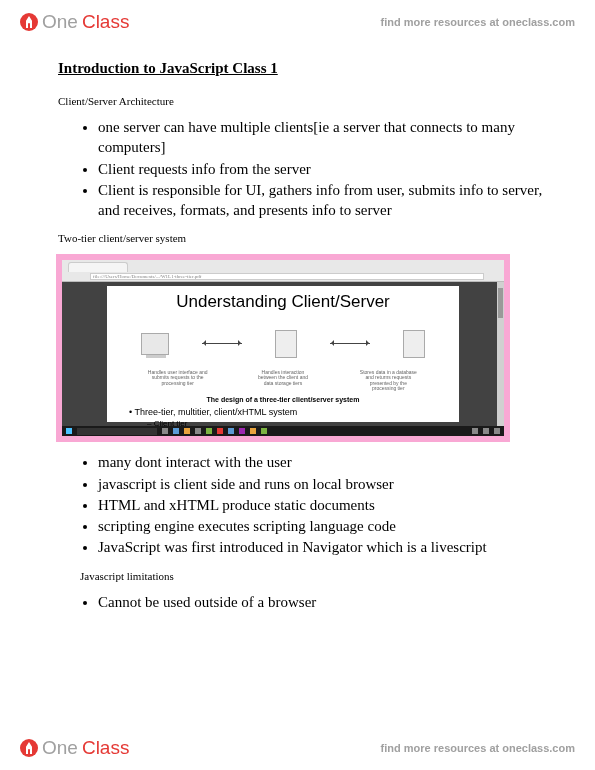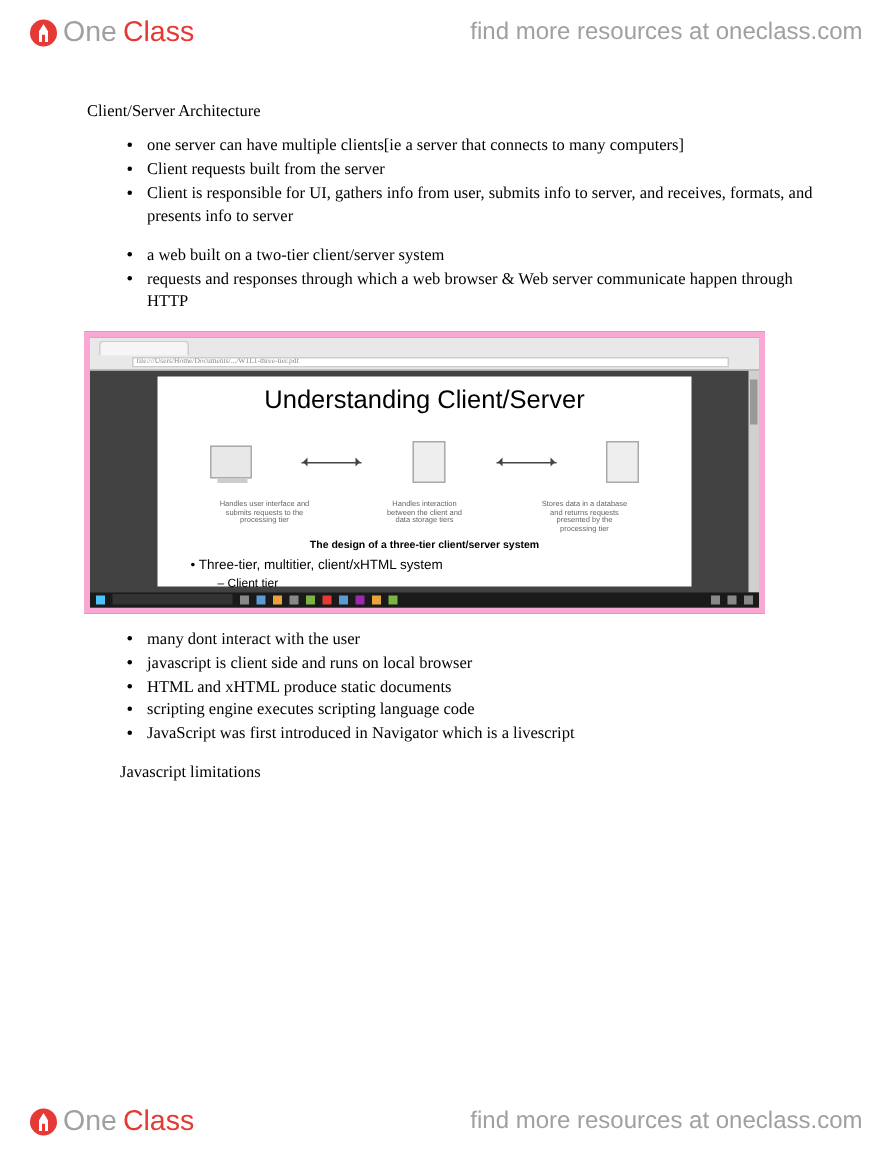--- a/index.html
+++ b/index.html
@@ -41,22 +41,23 @@
     position: relative;
   }
   .logo-circle::after {
     content: "";
     width: 10px; height: 12px;
     background: #fff;
     clip-path: polygon(20% 100%, 20% 40%, 50% 0%, 80% 40%, 80% 100%, 60% 100%, 60% 60%, 40% 60%, 40% 100%);
   }
   .tagline {
     font-family: Arial, sans-serif;
-    font-size: 16px;
+    font-size: 11px;
     color: #a0a0a0;
+    font-weight: bold;
   }
   .content {
     position: absolute;
     top: 60px;
     left: 58px;
     right: 48px;
   }
   .title {
     font-size: 15px;
     font-weight: bold;
@@ -66,32 +67,32 @@
   .section-label {
     font-size: 11px;
     margin: 8px 0 10px 0;
   }
   ul {
     list-style: disc;
     margin: 0 0 12px 40px;
     padding: 0;
   }
   li {
-    font-size: 11px;
+    font-size: 15px;
     line-height: 1.35;
     margin-bottom: 1px;
   }
   .indent1 { margin-left: 22px; }
   .screenshot {
     width: 454px;
     height: 188px;
     background: #424242;
     margin: 4px 0 10px -2px;
     position: relative;
-    border: 4px solid #f9a8d4;
+    border: 6px solid #f9a8d4;
   }
   .browser-chrome {
     position: absolute;
     top: 0; left: 0; right: 0;
     height: 22px;
     background: #e8e8e8;
     border-bottom: 1px solid #bbb;
   }
   .browser-chrome .tab {
     position: absolute;
@@ -235,32 +236,30 @@
   <div class="logo">
     <span class="logo-circle"></span>
     <span>One</span>
       <span style="color:#e53935;">Class</span>
   </div>
   <div class="tagline">find more resources at oneclass.com</div>
 </div>
 
 <div class="content">
 
+  <div class="title">Introduction to JavaScript Class 1</div>
 
   <div class="section-label">Client/Server Architecture</div>
   <ul>
     <li>one server can have multiple clients[ie a server that connects to many computers]</li>
-    <li>Client requests built from the server</li>
+    <li>Client requests info from the server</li>
     <li>Client is responsible for UI, gathers info from user, submits info to server, and receives, formats, and presents info to server</li>
   </ul>
 
-  <ul>
-    <li>a web built on a two-tier client/server system</li>
-    <li>requests and responses through which a web browser &amp; Web server communicate happen through HTTP</li>
-  </ul>
+  <div class="section-label">Two-tier client/server system</div>
 
   <div class="screenshot">
     <div class="browser-chrome">
       <div class="tab"></div>
       <div class="addr">file:///Users/Home/Documents/.../W1L1-three-tier.pdf</div>
     </div>
     <div class="slide-area">
       <div class="slide-title">
         <span>Understanding Client/Server</span><br>
       </div>
@@ -305,20 +304,23 @@
 
   <ul>
     <li>many dont interact with the user</li>
     <li>javascript is client side and runs on local browser</li>
     <li>HTML and xHTML produce static documents</li>
     <li>scripting engine executes scripting language code</li>
     <li>JavaScript was first introduced in Navigator which is a livescript</li>
   </ul>
 
   <div class="section-label indent1">Javascript limitations</div>
+  <ul>
+    <li>Cannot be used outside of a browser</li>
+  </ul>
 
 </div>
 
 <div class="footer">
   <div class="logo">
     <span class="logo-circle"></span>
     <span>One</span>
       <span style="color:#e53935;">Class</span>
   </div>
   <div class="tagline">find more resources at oneclass.com</div>

